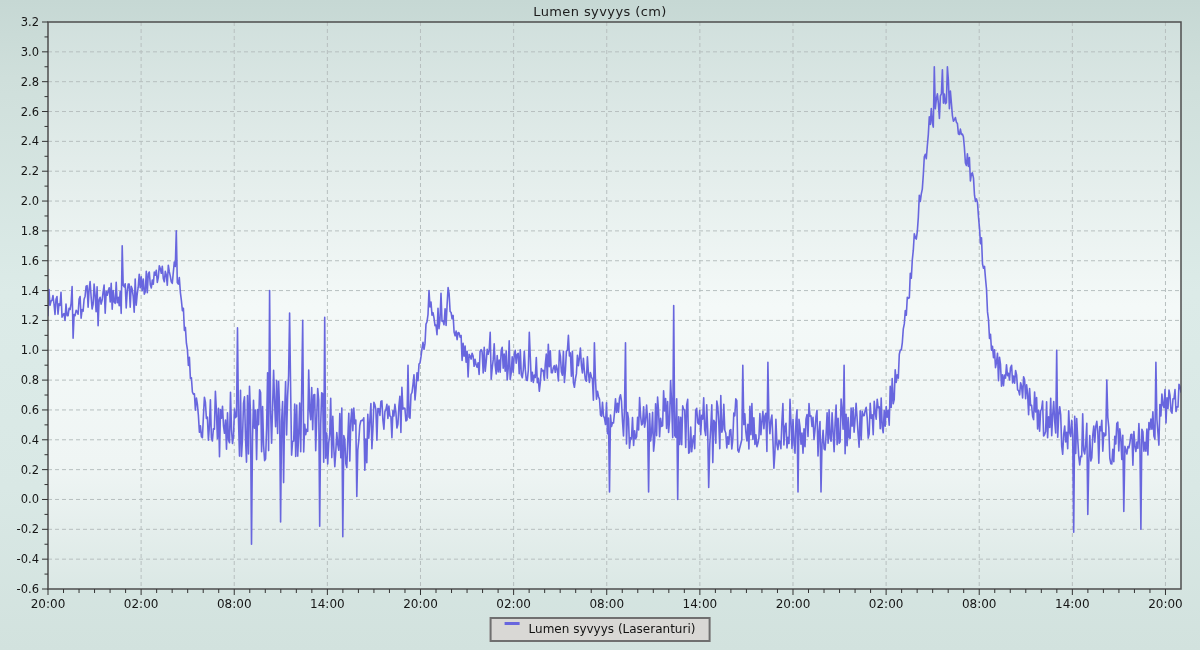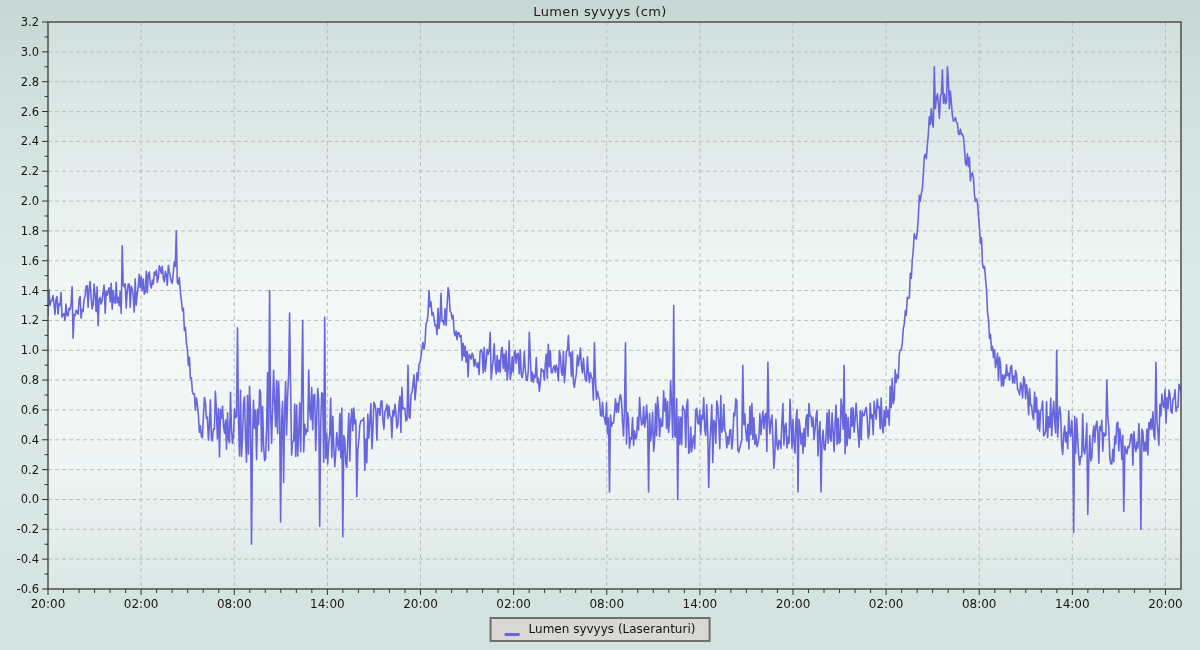--- a/index.html
+++ b/index.html
@@ -11,21 +11,21 @@
   #chart-title{
     position:absolute;top:4px;left:0;width:100%;text-align:center;
     font-size:13px;color:#1c1c1c;letter-spacing:.4px;
   }
   svg{position:absolute;left:0;top:0;}
   svg text{font-family:"DejaVu Sans","Liberation Sans",sans-serif;fill:#161616;}
   .ylab{font-size:11.5px;}
   .xlab{font-size:12px;}
   #legend-box{
     position:absolute;top:617px;left:50%;transform:translateX(-50%);
-    display:flex;align-items:flex-end;gap:9px;
+    display:flex;align-items:flex-start;gap:9px;
     background:#d9d8d5;border:2px solid #6f6f6f;padding:3px 13px 4px 13px;
     font-size:12px;color:#111;white-space:nowrap;
   }
   #legend-box .swatch{display:inline-block;width:15px;height:3px;background:#6866de;}
 </style>
 </head>
 <body>
 
 <div id="app">
   <div id="chart-title">Lumen syvyys (cm)</div>

